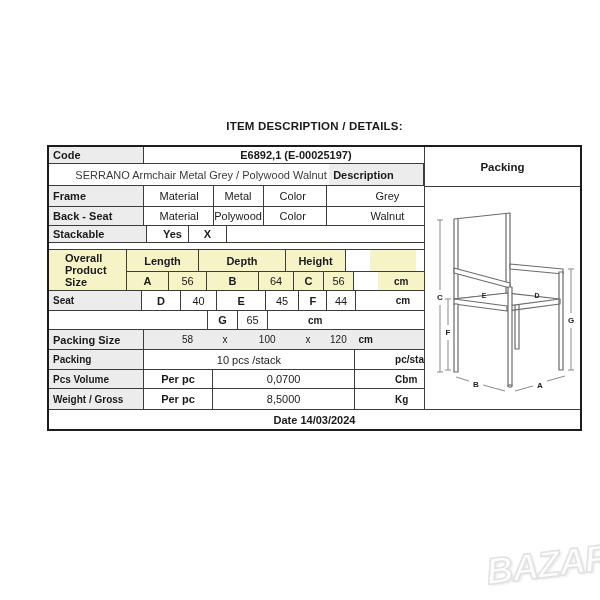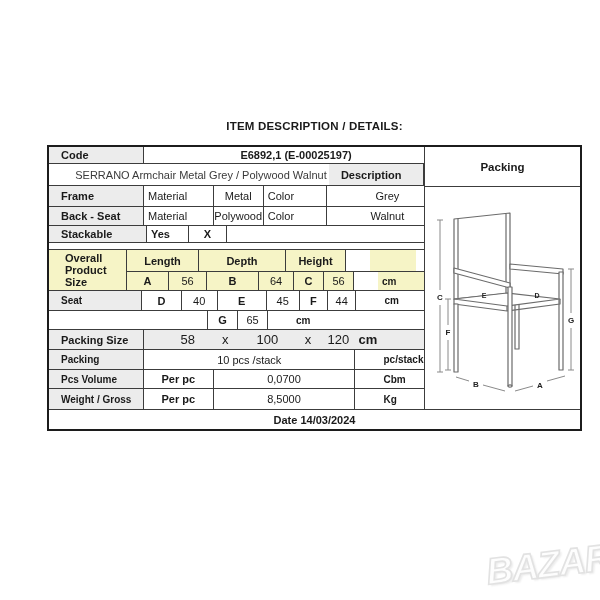--- a/index.html
+++ b/index.html
@@ -12,23 +12,23 @@
 
   .spec-table { position:absolute; left:47px; top:145px; width:535px; height:286px;
                 border:2px solid #1c1c1c; background:#fff; display:flex; flex-direction:column; }
   .upper { display:flex; flex:1; min-height:0; }
   .left-grid { width:376px; border-right:1px solid #3c3c3c; display:flex; flex-direction:column; }
   .right-col { flex:1; display:flex; flex-direction:column; }
 
   .row { display:flex; border-bottom:1px solid #3c3c3c; flex-shrink:0; }
   .c { border-right:1px solid #3c3c3c; display:flex; align-items:center; font-size:11px; overflow:hidden; }
   .c.last { border-right:none;margin-left:24px; }
-  .lbl { width:98px; background:#ececec; font-weight:bold; padding-left:12px; }
+  .lbl { width:98px; background:#ececec; font-weight:bold; padding-left:4px; }
   .tc { justify-content:center; text-align:center; }
-  .tl { padding-left:4px; }
+  .tl { padding-left:16px; }
   .b { font-weight:bold; }
   .sm { font-size:10px; }
   .grey { background:#ececec; }
   .yellow { background:#f6f4c6; }
 
   .w1{width:42px} .w2{width:38px} .w3{width:52px} .w4{width:35px}
   .w5{width:30px} .w6{width:30px} .w7{width:46px}
   .w12{width:72px} .w34{width:87px} .w45{width:65px} .w56{width:60px} .w67{width:76px}
   .w14{width:159px} .w16{width:219px} .w36{width:147px} .wfull{width:265px}
 
@@ -38,21 +38,21 @@
   .h-wt{height:20px; border-bottom:none;}
 
   .ops-row { display:flex; flex-shrink:0; border-bottom:1px solid #3c3c3c; }
   .ops-label { width:110px; background:#f6f4c6; font-weight:bold; font-size:11px;
                display:flex; align-items:center; padding-left:16px; border-right:1px solid #3c3c3c; }
   .ops-right { flex:1; display:flex; flex-direction:column; }
   .ops-hrow { display:flex; height:22px; border-bottom:1px solid #3c3c3c; }
   .ops-vrow { display:flex; height:18px; }
 
   .psize-inner { display:flex; width:100%; height:100%; align-items:center; }
-  .psize-inner span { display:block; text-align:center; font-size:13px; }
+  .psize-inner span { display:block; text-align:center; font-size:10px; }
 
   .drawing-header { height:40px; border-bottom:1px solid #3c3c3c; display:flex;
                     align-items:center; justify-content:center; font-weight:bold; font-size:11.5px; }
   .drawing-area { flex:1; position:relative; }
   .drawing-area svg { position:absolute; inset:0; width:100%; height:100%; }
 
   .date-row { height:20px; border-top:1px solid #3c3c3c; display:flex; align-items:center;
               justify-content:center; font-weight:bold; font-size:11px; }
 
   .watermark { position:absolute; left:486px; top:544px; font-size:37px; font-weight:bold;

